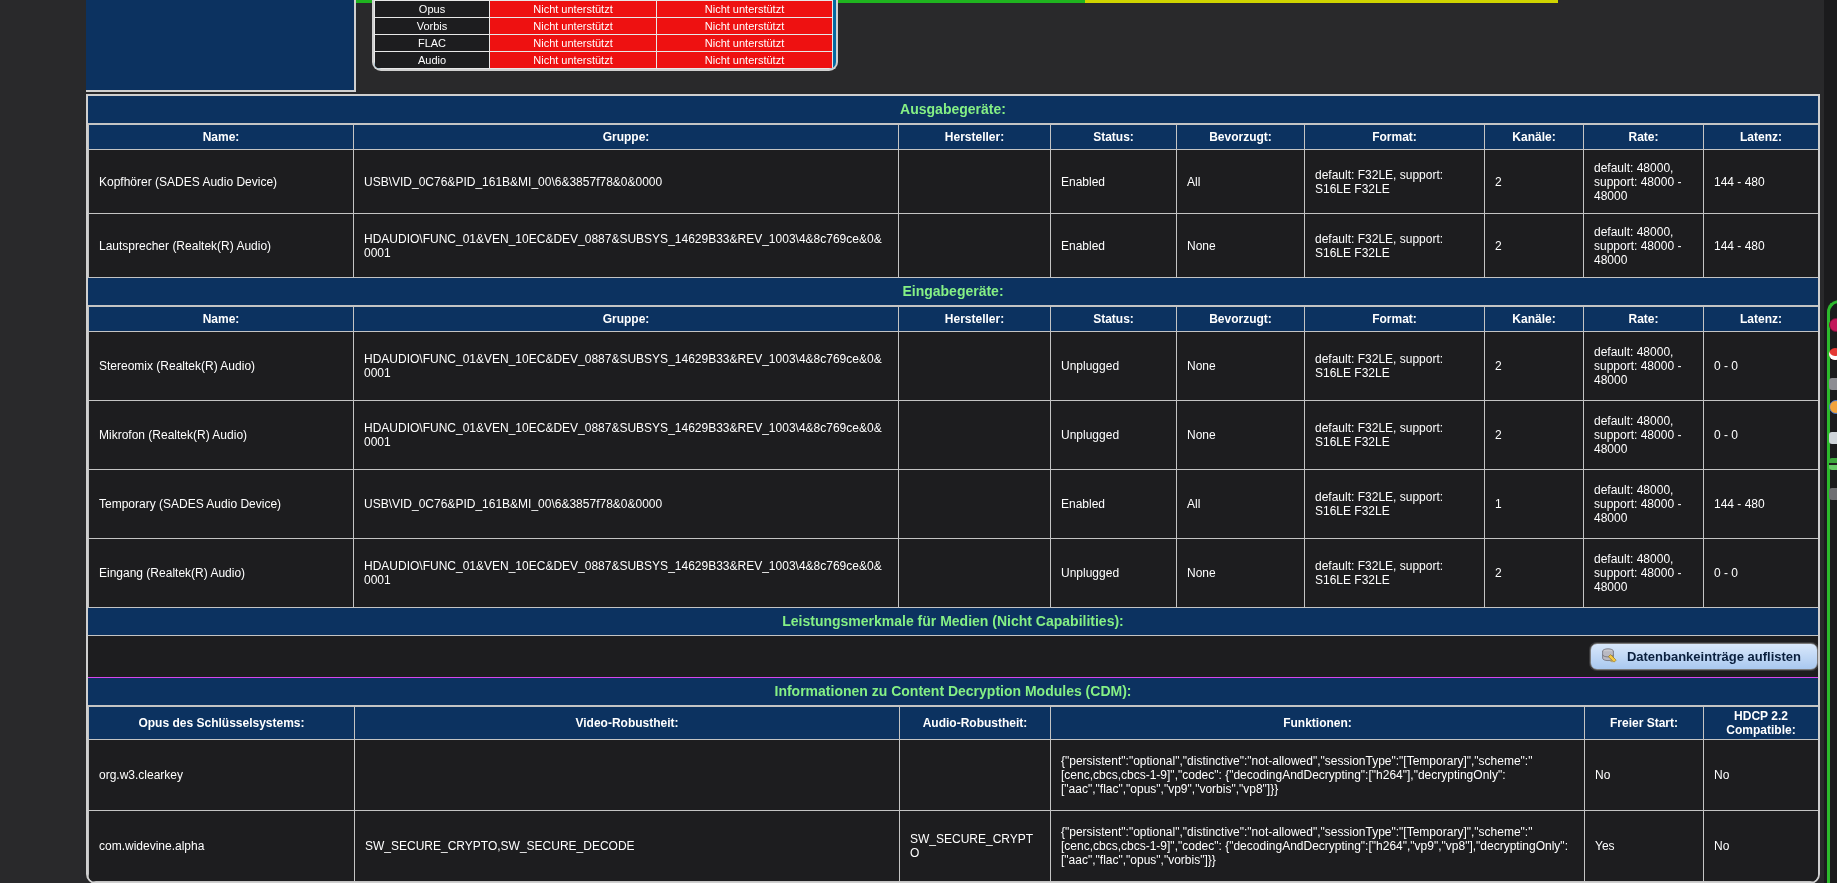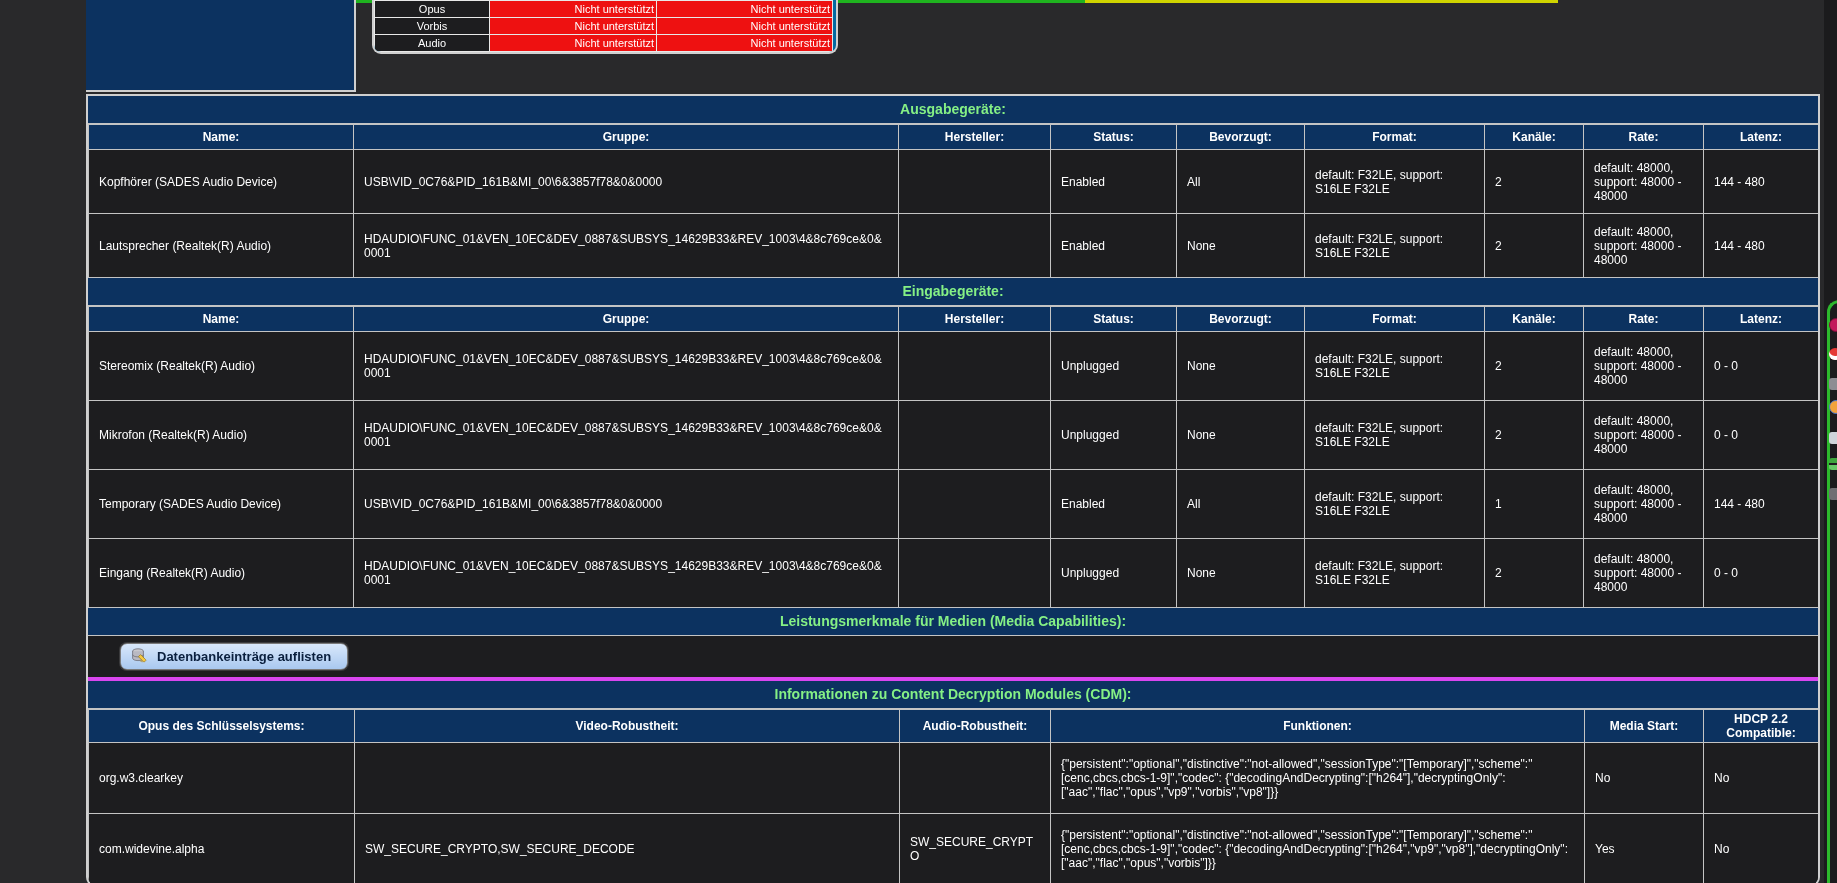--- a/index.html
+++ b/index.html
@@ -15,41 +15,41 @@
   
   .leftover-cell{left:86px;top:0;width:268px;height:90px;background:#0c3260;
     border-right:2px solid #cfcfcf;border-bottom:2px solid #cfcfcf;}
   
   .codec-wrap{left:372px;top:0;width:462px;border:2px solid #d0d0d0;border-top:none;
     border-radius:0 0 9px 9px;overflow:hidden;background:#0369a1;}
   .codec-table{border-collapse:collapse;table-layout:fixed;width:458px;}
   .codec-table td{border:1px solid #e8e8e8;height:16px;font-size:11px;text-align:center;
     padding:0 2px;color:#fff;overflow:hidden;white-space:nowrap;}
   .codec-table td.codec-name{background:#1d1d1f;}
-  .codec-table td.unsupported{background:#ee1111;text-align:right;}
+  .codec-table td.unsupported{background:#ee1111;}
   
   .media-wrap{left:86px;top:94px;width:1734px;box-sizing:border-box;
     border:2px solid #cfcfcf;border-radius:0 0 10px 10px;overflow:hidden;background:#1d1d1f;}
   .sec-title{height:27px;line-height:27px;background:#0c3260;color:#85f085;
     font-weight:bold;font-size:14px;text-align:center;border-bottom:1px solid #c4c4c4;}
   .sec-title + table{border-top:none;}
   table.grid{border-collapse:collapse;table-layout:fixed;width:1730px;}
   table.grid th{background:#0c3260;color:#fff;font-size:12px;font-weight:bold;
     text-align:center;border:1px solid #c4c4c4;padding:2px;}
   table.grid td{background:#1d1d1f;color:#fff;font-size:12px;font-weight:normal;
     border:1px solid #c4c4c4;vertical-align:middle;text-align:left;
     padding:6px 14px 6px 10px;overflow-wrap:break-word;word-wrap:break-word;}
   table.audio th{height:20px;}
   table.out tr.data td{height:51px;}
   table.in  tr.data td{height:56px;}
   table.cdm th{height:26px;}
   table.cdm tr.data td{height:58px;}
   
-  .button-row{height:41px;background:#1d1d1f;border-bottom:4px solid #d946ef;
-    display:flex;align-items:center;padding-left:32px;}
+  .button-row{height:41px;background:#1d1d1f;border-bottom:1px solid #d946ef;
+    display:flex;align-items:center;padding-left:32px;justify-content:flex-end;}
   .db-button{display:inline-flex;align-items:center;gap:9px;
     background:linear-gradient(#d9e8fb,#a9c8ef);border:1px solid #7a7a7a;
     border-radius:7px;padding:4px 16px 5px 10px;color:#0a1f3d;
     font-family:"Liberation Sans","DejaVu Sans",sans-serif;
     font-size:13px;font-weight:bold;cursor:pointer;box-shadow:0 0 0 1px #3a3a3c;}
   
   .right-zone{left:1824px;top:0;width:13px;height:883px;background:#1b1b1d;}
   .peek-border{left:1827px;top:300px;width:10px;height:583px;
     border-left:3px solid #2db92d;border-top:3px solid #2db92d;border-top-left-radius:12px;}
   .peek-icon{left:1829px;width:12px;height:12px;border-radius:3px;}
@@ -77,20 +77,25 @@
           <col style="width:176px">
         </colgroup>
       <tbody>
           <tr>
         <td class="codec-name">Opus</td>
         <td class="unsupported">Nicht unterstützt</td>
         <td class="unsupported">Nicht unterstützt</td>
       </tr>
       <tr>
         <td class="codec-name">Vorbis</td>
+        <td class="unsupported">Nicht unterstützt</td>
+        <td class="unsupported">Nicht unterstützt</td>
+      </tr>
+      <tr>
+        <td class="codec-name">FLAC</td>
         <td class="unsupported">Nicht unterstützt</td>
         <td class="unsupported">Nicht unterstützt</td>
       </tr>
       <tr>
         <td class="codec-name">Audio</td>
         <td class="unsupported">Nicht unterstützt</td>
         <td class="unsupported">Nicht unterstützt</td>
       </tr>
     </tbody>
       </table>
@@ -213,21 +218,21 @@
         <td>Unplugged</td>
         <td>None</td>
         <td>default: F32LE, support: S16LE F32LE</td>
         <td>2</td>
         <td>default: 48000, support: 48000 - 48000</td>
         <td>0 - 0</td>
       </tr>
     </tbody>
       </table>
 
-    <div class="sec-title">Leistungsmerkmale für Medien (Media Capabilities):</div>
+    <div class="sec-title">Leistungsmerkmale für Medien (Nicht Capabilities):</div>
     <div class="button-row">
       <button class="db-button">
         <span style="display:inline-flex;">
           <svg width="17" height="16" viewBox="0 0 17 16">
             <ellipse cx="7" cy="3.2" rx="5.4" ry="2.4" fill="#c9c9cf" stroke="#6e6e78" stroke-width="0.8"></ellipse>
             <path d="M1.6 3.2 v7 c0 1.35 2.4 2.4 5.4 2.4 s5.4-1.05 5.4-2.4 v-7" fill="#b9b9c2" stroke="#6e6e78" stroke-width="0.8"></path>
             <path d="M1.6 6.6 c0 1.3 2.4 2.3 5.4 2.3 s5.4-1 5.4-2.3" fill="none" stroke="#6e6e78" stroke-width="0.8"></path>
             <rect x="9.5" y="6.5" width="8" height="3" rx="0.6" transform="rotate(45 9.5 6.5)" fill="#f4c842" stroke="#9b7b1d" stroke-width="0.7"></rect>
             <path d="M9.3 13.2 l2.2 0.8 -1.4 -2.1 z" fill="#e8e0cf" stroke="#9b7b1d" stroke-width="0.5"></path>
           </svg>
@@ -245,21 +250,21 @@
           <col style="width:534px">
           <col style="width:119px">
           <col style="width:115px">
         </colgroup>
       <tbody>
           <tr>
         <th>Opus des Schlüsselsystems:</th>
         <th>Video-Robustheit:</th>
         <th>Audio-Robustheit:</th>
         <th>Funktionen:</th>
-        <th>Media Start:</th>
+        <th>Freier Start:</th>
         <th>HDCP 2.2 Compatible:</th>
       </tr>
       <tr class="data">
         <td>org.w3.clearkey</td>
         <td></td>
         <td></td>
         <td>{"persistent":"optional","distinctive":"not-allowed","sessionType":"[Temporary]","scheme":"[cenc,cbcs,cbcs-1-9]","codec": {"decodingAndDecrypting":["h264"],"decryptingOnly": ["aac","flac","opus","vp9","vorbis","vp8"]}}</td>
         <td>No</td>
         <td>No</td>
       </tr>

